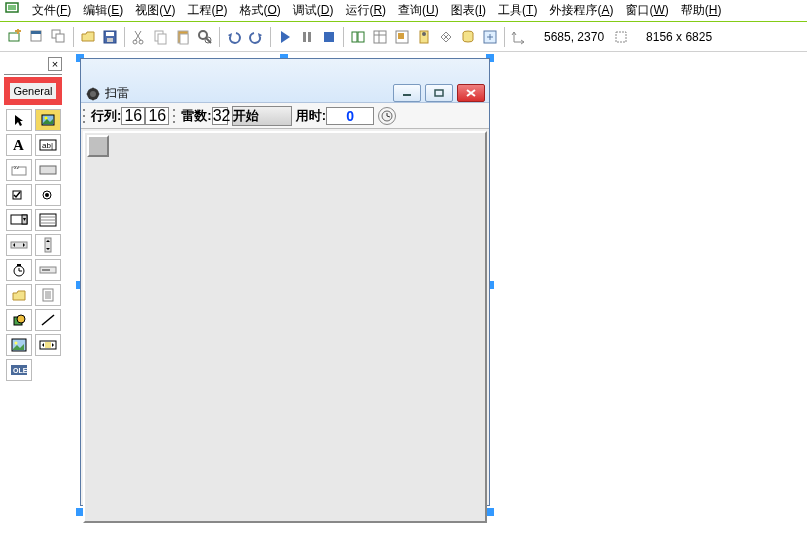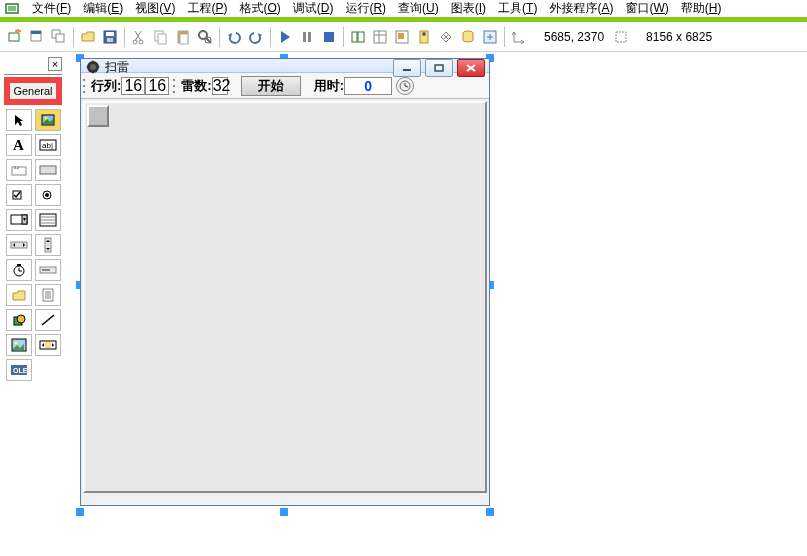--- a/index.html
+++ b/index.html
@@ -9,23 +9,23 @@
   background: #fff;
   width: 807px;
   height: 556px;
   overflow: hidden;
   position: relative;
 }
 
 .menubar {
   height: 22px;
   display: flex;
-  align-items: center;
+  align-items: flex-start;
   padding-left: 4px;
-  border-bottom: 5px solid #84cc16;
+  border-bottom: 1px solid #84cc16;
 }
 .menubar .app-icon {
   width: 16px; height: 16px;
   margin-right: 6px;
   display: inline-flex; align-items: center; justify-content: center;
 }
 .menubar .menu-item {
   padding: 2px 6px;
   cursor: default;
 }
@@ -125,24 +125,24 @@
 .win {
   position: absolute;
   width: 410px;
   height: 448px;
   left: 10px;
   top: 4px;
   border: 1px solid #5a7aa6;
   background: #f0f0f0;
 }
 .win-title {
-  height: 14px;
+  height: 44px;
   background: linear-gradient(#eaf3fc, #d7e8fa);
   display: flex;
-  align-items: flex-start;
+  align-items: flex-end;
   padding: 0 4px;
   border-bottom: 1px solid #b0c4de;
 }
 .win-title .ticon {
   width: 16px; height:16px; margin-right:4px;
 }
 .win-title .ttext { flex: 1; font-size: 12px; }
 .win-btns { display: flex; gap: 4px; }
 .win-btn {
   width: 28px; height: 18px;
@@ -177,24 +177,23 @@
   text-align:center;
   line-height:16px;
   font-family: Arial;
   font-size:16px;
 }
 .win-toolbar .field-w { width: 16px; }
 .win-toolbar .start-btn {
   width: 60px; height:20px;
   border:1px solid #888;
   background: linear-gradient(#f0f0f0,#d0d0d0);
-  text-align:center;
   line-height:18px;
   font-weight:bold;
-  margin: 0 13px;
+  margin: 0 4px;
 }
 .win-toolbar .timer {
   width: 48px; height:18px;
   border:1px solid #888;
   background:#fff;
   color:#0040ff;
   text-align:center;
   font-weight:bold;
   line-height:16px;
   font-size:14px;

